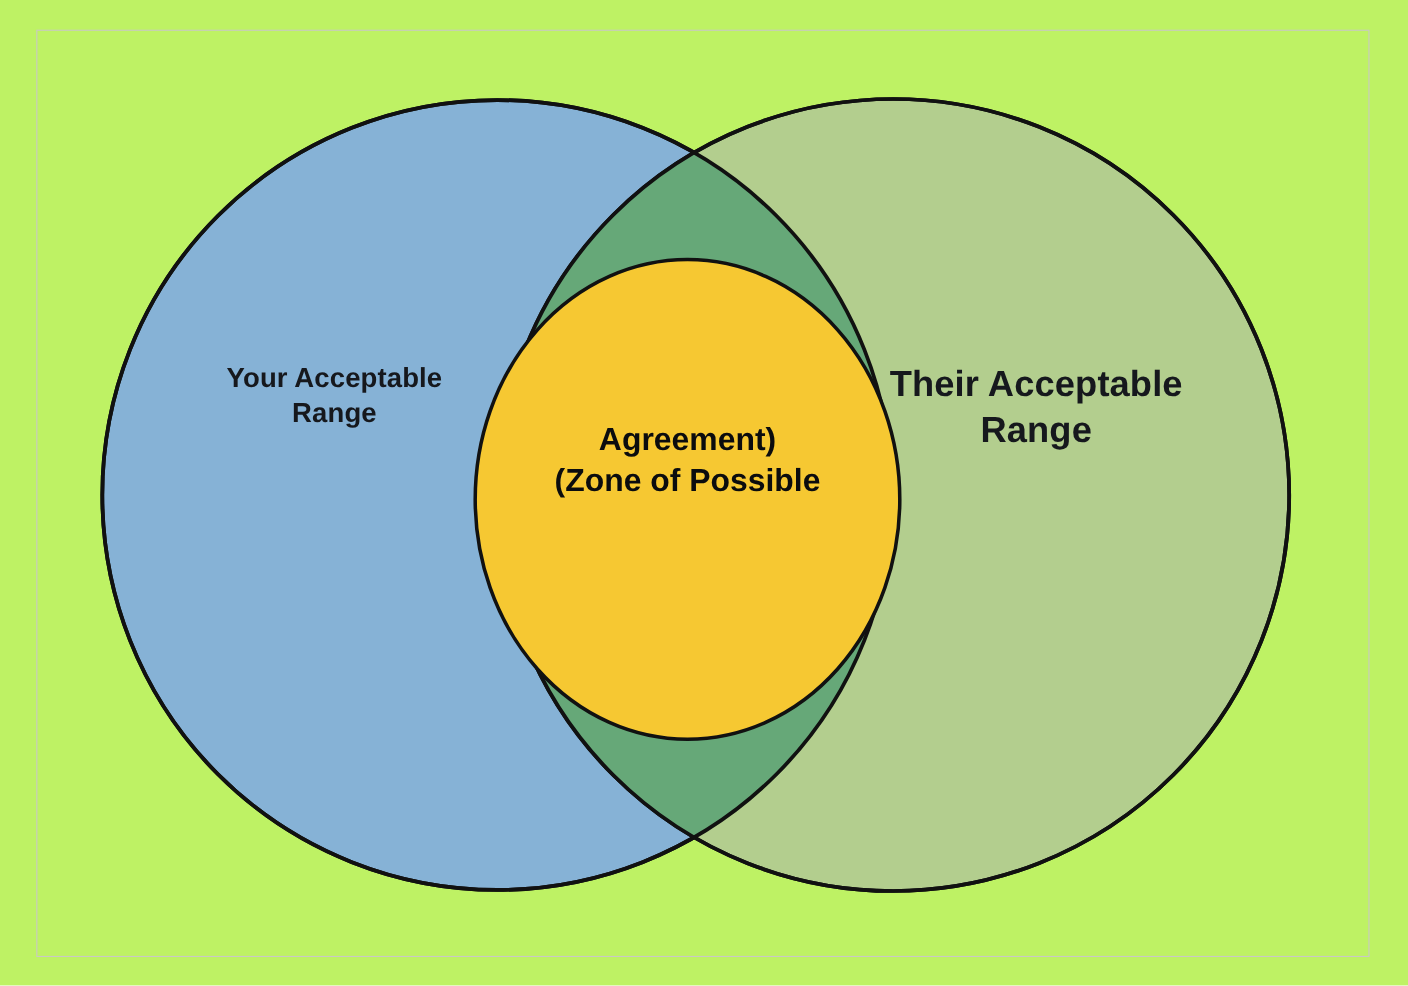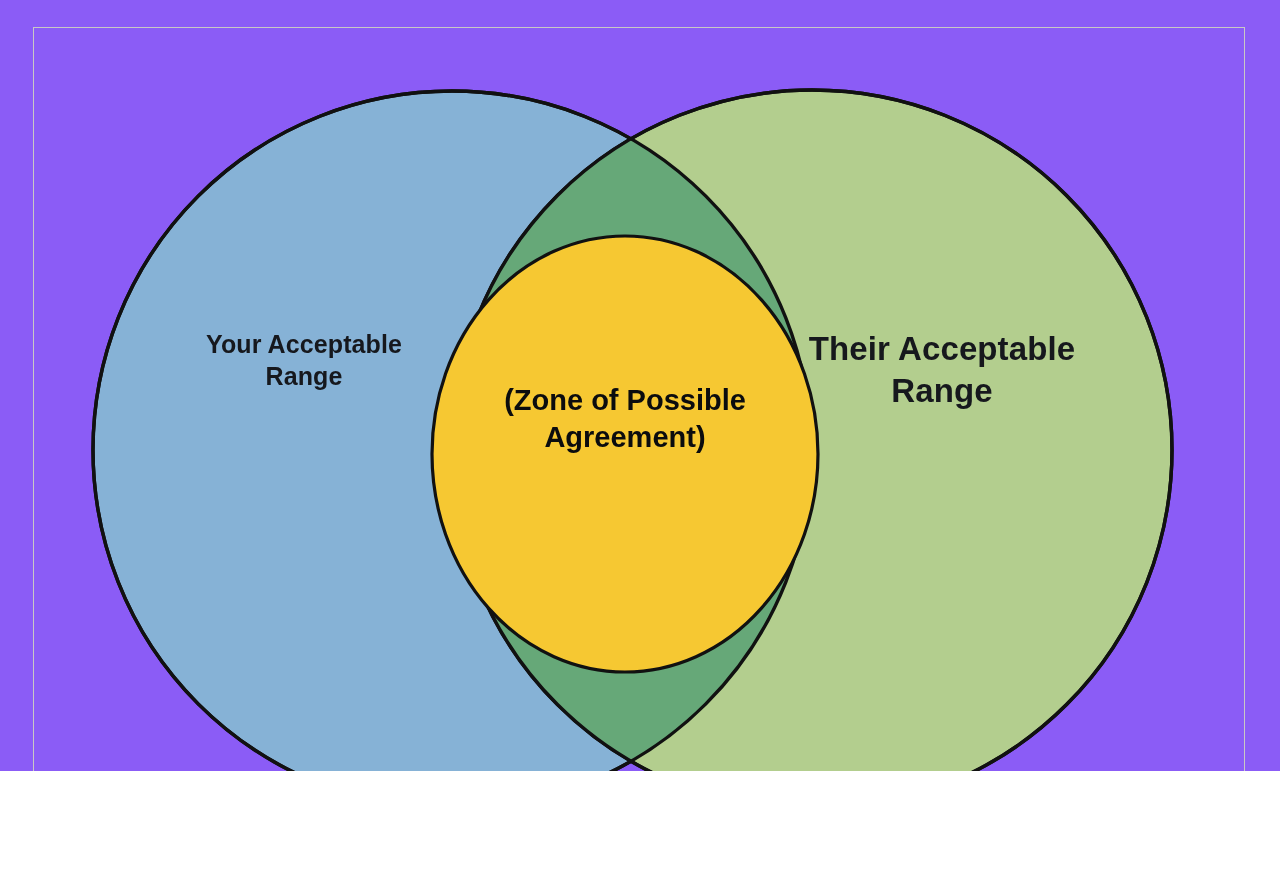--- a/index.html
+++ b/index.html
@@ -3,22 +3,22 @@
 <meta charset="utf-8">
 <style>
   html, body {
     margin: 0;
     padding: 0;
     background: #ffffff;
   }
   #canvas {
     position: relative;
     width: 1280px;
-    height: 771px;
-    background: #8b5cf6;
+    height: 896px;
+    background: #bef264;
     overflow: hidden;
     font-family: "Liberation Sans", sans-serif;
   }
   #frame {
     position: absolute;
     left: 33px;
     top: 27px;
     width: 1212px;
     height: 843px;
     border: 1px solid #c9c9c4;
@@ -113,18 +113,18 @@
     <div>Range</div>
   </div>
 
   <div id="label-right" class="label-text">
     <div>Their Acceptable</div>
     <div>Range</div>
   </div>
 
   <div id="zopa-block">
     <div id="zopa-subtitle">
+      <div>Agreement)</div>
       <div>(Zone of Possible</div>
-      <div>Agreement)</div>
     </div>
   </div>
 
 </div>
 
 </body></html>

